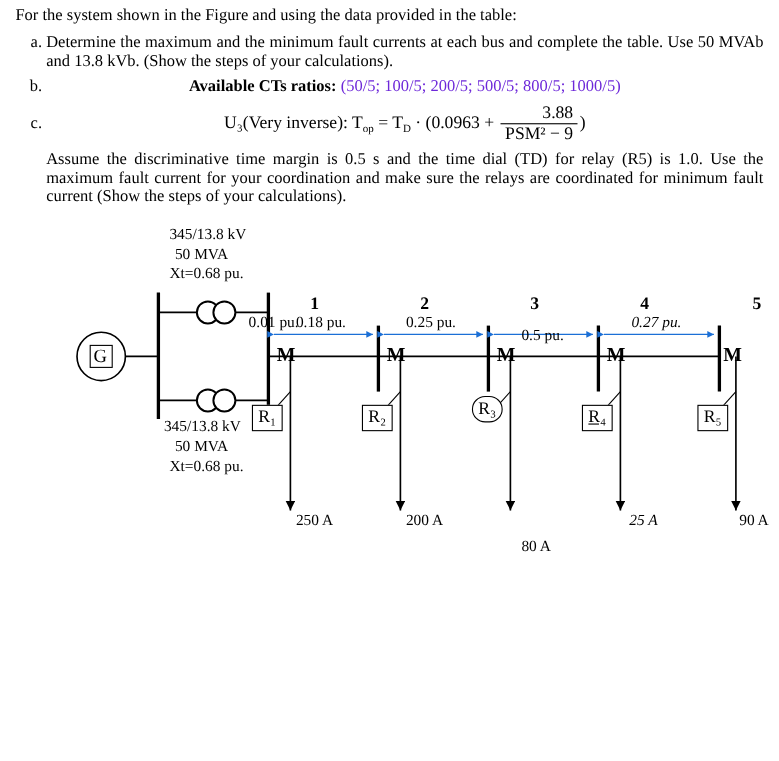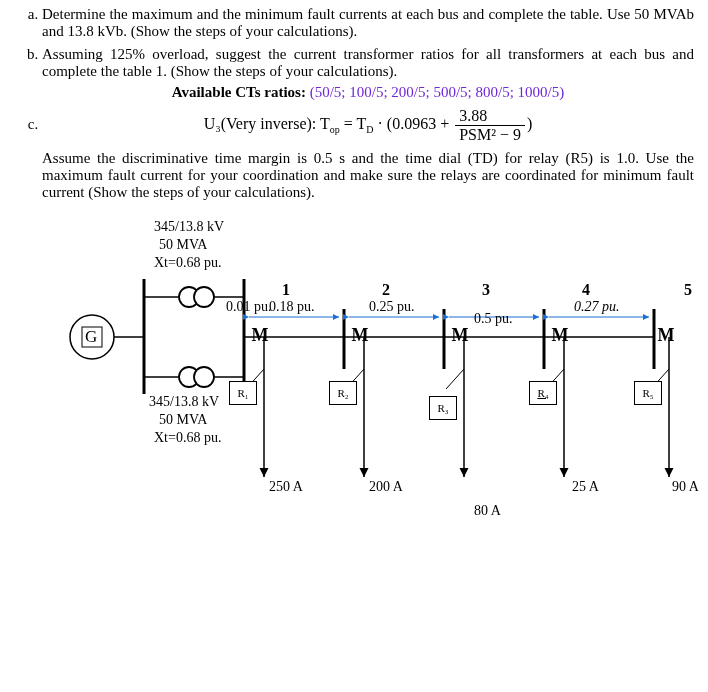--- a/index.html
+++ b/index.html
@@ -17,21 +17,21 @@
   }
   .intro { margin: 0 0 8px 0; }
   ol.qs { margin: 0 0 0 28px; padding: 0; }
   ol.qs > li { margin-bottom: 6px; text-align: justify; }
   ol.qs > li::marker { font-weight: normal; }
   .cts-line { text-align: center; margin: 4px 0 6px 0; }
   .cts-label { font-weight: bold; }
   .cts-ratios { color: #6d28d9; font-weight: normal; }
   .eqn { text-align: center; margin: 6px 0; font-size: 16px;}
   .eqn .frac {
-    display: inline-block; vertical-align: middle; text-align: left; margin: 0 2px;
+    display: inline-block; vertical-align: middle; text-align: right; margin: 0 2px;
   }
   .eqn .frac .num { display: block; border-bottom: 1px solid #000; padding: 0 4px; }
   .eqn .frac .den { display: block; padding: 0 4px; }
   .note { margin: 6px 0 18px 0; text-align: justify; }
 
   
   .figure {
     position: relative;
     width: 680px;
     height: 300px;
@@ -40,38 +40,38 @@
   .txt { position: absolute; font-size: 14px; white-space: nowrap; }
   .subidx { font-size: 10px; vertical-align: sub; }
   svg { display:block; }
 
   
   .busnum { font-weight: bold; font-size: 16px; }
   
   .relaybox {
     position: absolute; width: 26px; height: 22px; border: 1px solid #000;
     display:flex; align-items:center; justify-content:center; background:#fff;
-    font-size: 11px;
+    font-size: 16px;
   }
   
   .mbox {
     position: absolute; width: 24px; height: 18px; display:flex;
     align-items:center; justify-content:center; font-family: serif;
     font-size:18px; font-weight: bold;
   }
 </style>
 </head>
 <body>
 
 <div class="page">
+  <p class="intro">For the system shown in the Figure and using the data provided in the table:</p>
 
   <ol class="qs" type="a">
     <li>Determine the maximum and the minimum fault currents at each bus and complete the table. Use 50 MVAb and 13.8 kVb. (Show the steps of your calculations).</li>
     <li>
-      <span>Assuming 125% overload, suggest the current transformer ratios for all transformers at each bus and complete the table 1. (Show the steps of your calculations).</span>
       <div class="cts-line">
         <span class="cts-label">Available CTs ratios:</span>
         <span class="cts-ratios">(50/5; 100/5; 200/5; 500/5; 800/5; 1000/5)</span>
       </div>
     </li>
     <li>
       <div class="eqn">
         <span>U₃(Very inverse): T</span><span class="subidx">op</span><span> = T</span><span class="subidx">D</span><span> · (0.0963 + </span><span class="frac"><span class="num">3.88</span><span class="den">PSM² − 9</span></span><span>)</span>
       </div>
       <div class="note">Assume the discriminative time margin is 0.5 s and the time dial (TD) for relay (R5) is 1.0. Use the maximum fault current for your coordination and make sure the relays are coordinated for minimum fault current (Show the steps of your calculations).</div>
@@ -160,23 +160,23 @@
     <div class="txt busnum" style="left:670px; top:62px;">5</div>
 
     <div class="mbox" style="left:234px; top:107px;">M</div>
     <div class="mbox" style="left:334px; top:107px;">M</div>
     <div class="mbox" style="left:434px; top:107px;">M</div>
     <div class="mbox" style="left:534px; top:107px;">M</div>
     <div class="mbox" style="left:640px; top:107px;">M</div>
 
     <div class="relaybox" style="left:215px; top:162px;">R₁</div>
     <div class="relaybox" style="left:315px; top:162px;">R₂</div>
-    <div class="relaybox" style="left:415px; top:177px;">R₃</div>
+    <div class="relaybox" style="left:415px; top:154px;border-radius:12px;">R₃</div>
     <div class="relaybox" style="left:515px; top:162px;text-decoration:underline;">R₄</div>
     <div class="relaybox" style="left:620px; top:162px;">R₅</div>
 
     <div class="txt" style="left:255px; top:260px;">250 A</div>
     <div class="txt" style="left:355px; top:260px;">200 A</div>
     <div class="txt" style="left:460px; top:260px;margin-top:24px;">80 A</div>
-    <div class="txt" style="left:558px; top:260px;">25 A</div>
+    <div class="txt" style="left:558px; top:260px;font-style:italic;">25 A</div>
     <div class="txt" style="left:658px; top:260px;">90 A</div>
   </div>
 </div>
 
 </body></html>

